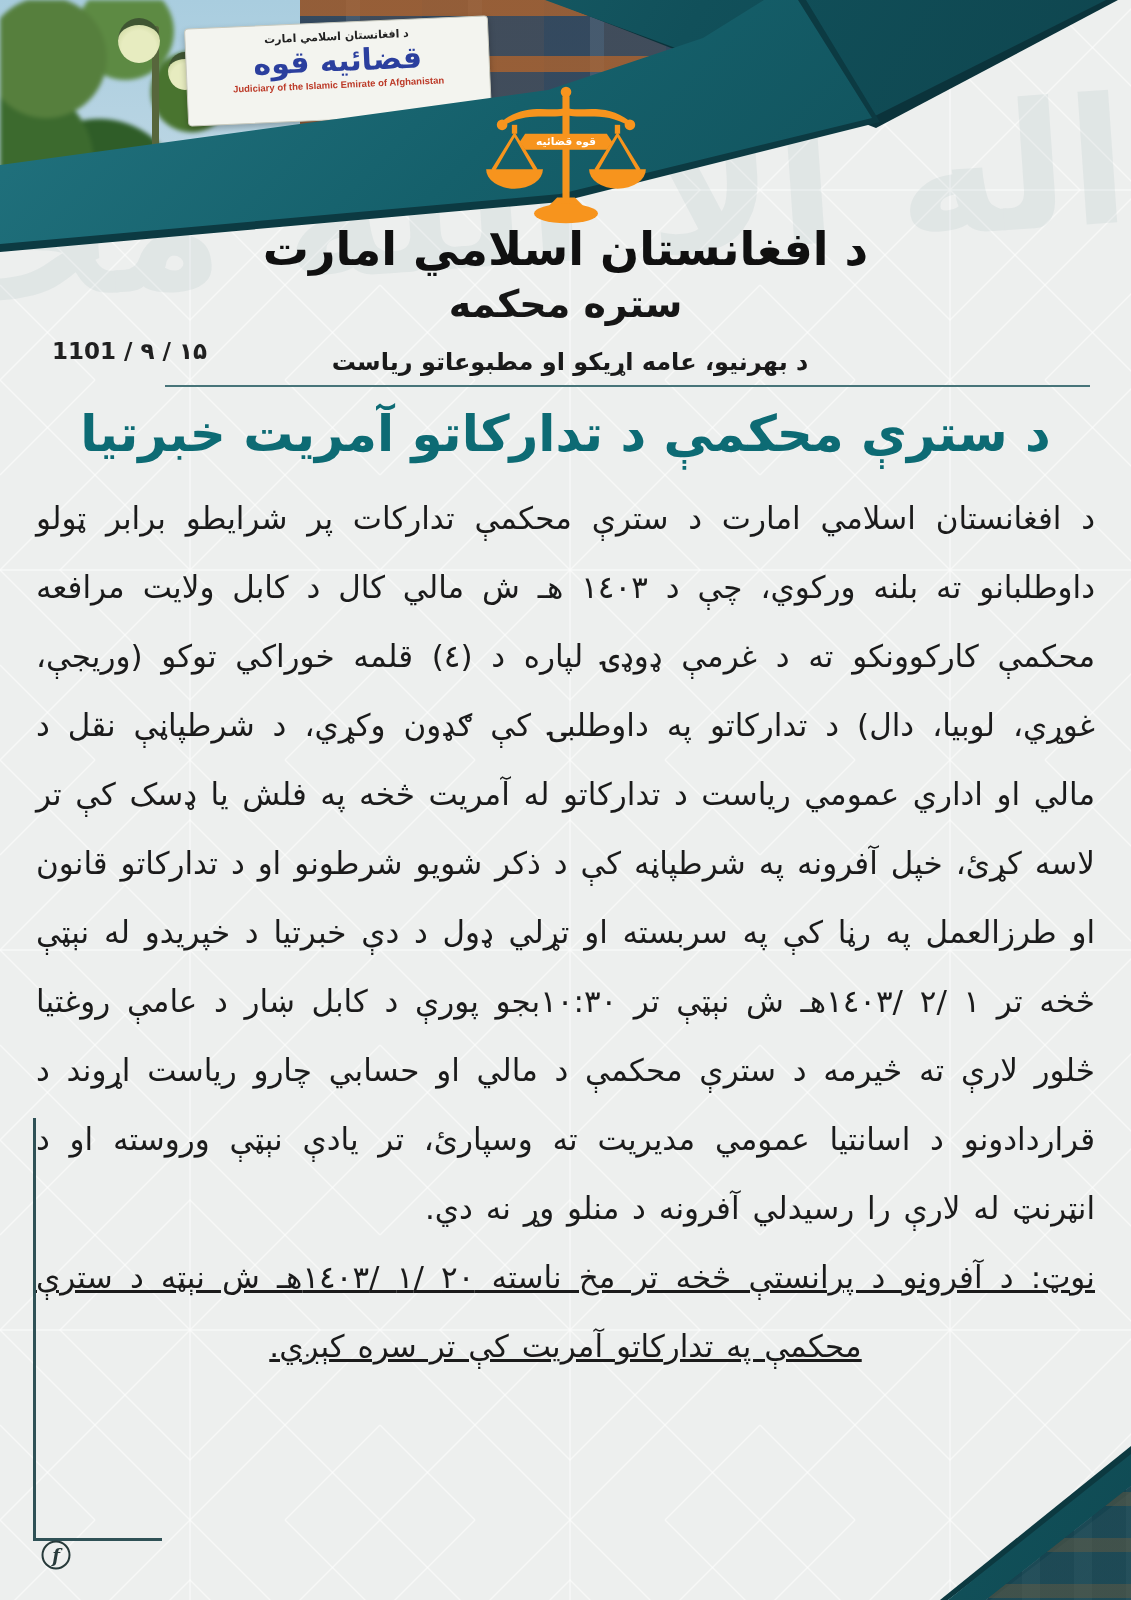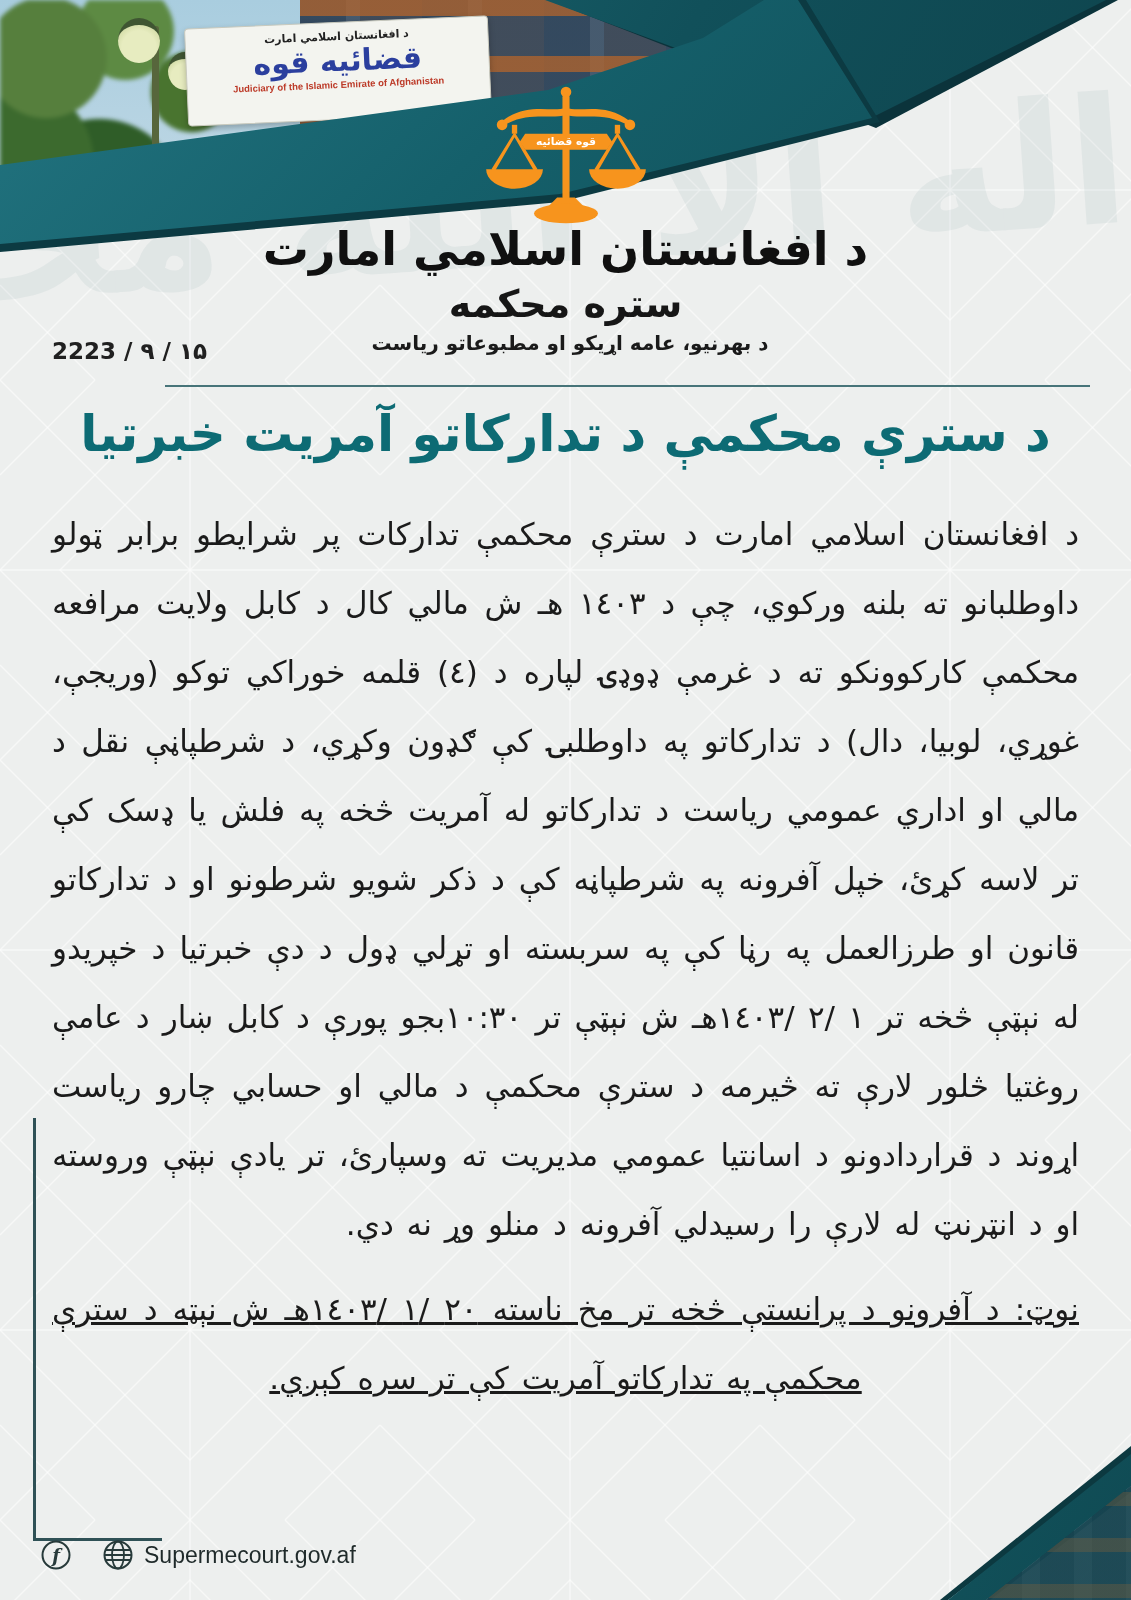--- a/index.html
+++ b/index.html
@@ -62,31 +62,31 @@
     clip-path:polygon(0px 168px,550px 92px,705px 40px,766px 0px,806px 0px,880px 122px,560px 202px,0px 252px);}
   .band-main{position:absolute;inset:0;
     background:linear-gradient(135deg,#237581 0%,#15606b 45%,#0f4a53 100%);
     clip-path:polygon(0px 165px,548px 90px,703px 38px,764px 0px,798px 0px,872px 118px,560px 194px,0px 244px);}
   
   .emblem{position:absolute;left:466px;top:84px;width:200px;height:142px;z-index:4;}
   .callig-line{position:absolute;left:0;right:0;top:222px;z-index:4;text-align:center;
     font-size:46px;font-weight:bold;color:#101010;letter-spacing:1px;}
   .org-name{position:absolute;left:0;right:0;top:282px;z-index:4;text-align:center;
     font-size:38px;font-weight:900;color:#161616;}
-  .dept-name{position:absolute;left:0;right:0;top:331px;z-index:4;text-align:center;
-    font-size:20px;font-weight:800;color:#1a1a1a;margin-left:9px;}
+  .dept-name{position:absolute;left:0;right:0;top:348px;z-index:4;text-align:center;
+    font-size:24px;font-weight:800;color:#1a1a1a;margin-left:9px;}
   .issue-date{position:absolute;left:52px;top:338px;z-index:4;direction:rtl;
     font-size:23px;font-weight:800;color:#202020;}
   .divider{position:absolute;left:165px;top:385px;width:925px;height:2px;background:#477479;z-index:4;}
   .ann-title{position:absolute;left:0;right:0;top:405px;z-index:4;text-align:center;
     font-size:50px;font-weight:800;color:#0d6b74;}
   
   .body-text{position:absolute;left:36px;right:36px;top:484px;z-index:4;direction:rtl;}
   .body-text p{
-    margin:16px;font-size:31px;line-height:69px;color:#1b1b1b;
+    margin:0;font-size:31px;line-height:69px;color:#1b1b1b;
     text-align:justify;word-spacing:3px;letter-spacing:.2px;
   }
   .body-text p.centered-last{text-align-last:center;text-decoration:underline;}
   .note-bracket{position:absolute;left:33px;top:1118px;width:126px;height:420px;z-index:3;
     border-left:3px solid #2f5156;border-bottom:3px solid #2f5156;}
   
   .corner{position:absolute;left:0;top:1400px;width:1131px;height:200px;z-index:2;}
   .corner .c-dark{position:absolute;inset:0;background:#0c3940;
     clip-path:polygon(940px 200px,1131px 46px,1131px 60px,948px 200px);}
   .corner .c-band{position:absolute;inset:0;
@@ -165,21 +165,21 @@
       <path d="M54 56 L146 56 L152 65 L146 74 L54 74 L48 65 Z"></path>
       <path d="M90 128 L110 128 L120 138 L80 138 Z"></path>
       <ellipse cx="100" cy="146" rx="36" ry="11"></ellipse>
     </g>
     <text x="100" y="69" text-anchor="middle" font-size="12" font-weight="bold" fill="#ffffff" font-family="DejaVu Sans, sans-serif">قوه قضائیه</text>
   </svg>
 
   <div class="callig-line">د افغانستان اسلامي امارت</div>
   <div class="org-name">ستره محکمه</div>
   <div class="dept-name">د بهرنیو، عامه اړیکو او مطبوعاتو ریاست</div>
-  <div class="issue-date">۱۵ / ۹ / 2223</div>
+  <div class="issue-date">۱۵ / ۹ / 1101</div>
   <div class="divider"></div>
 
   <div class="ann-title">د سترې محکمې د تدارکاتو آمریت خبرتیا</div>
 
   <div class="body-text">
     <p>د افغانستان اسلامي امارت د سترې محکمې تدارکات پر شرایطو برابر ټولو داوطلبانو ته بلنه ورکوي، چې د ١٤٠٣ هـ ش مالي کال د کابل ولایت مرافعه محکمې کارکوونکو ته د غرمې ډوډۍ لپاره د (٤) قلمه خوراکي توکو (وریجې، غوړي، لوبیا، دال) د تدارکاتو په داوطلبۍ کې ګډون وکړي، د شرطپاڼې نقل د مالي او اداري عمومي ریاست د تدارکاتو له آمریت څخه په فلش یا ډسک کې تر لاسه کړئ، خپل آفرونه په شرطپاڼه کې د ذکر شویو شرطونو او د تدارکاتو قانون او طرزالعمل په رڼا کې په سربسته او تړلي ډول د دې خبرتیا د خپریدو له نېټې څخه تر ١ /٢ /١٤٠٣هـ ش نېټې تر ١٠:٣٠بجو پورې د کابل ښار د عامې روغتیا څلور لارې ته څیرمه د سترې محکمې د مالي او حسابي چارو ریاست اړوند د قراردادونو د اسانتیا عمومي مدیریت ته وسپارئ، تر یادې نېټې وروسته او د انټرنټ له لارې را رسیدلي آفرونه د منلو وړ نه دي.</p>
     <p class="centered-last">نوټ: د آفرونو د پرانستې څخه تر مخ ناسته ٢٠ /١ /١٤٠٣هـ ش نېټه د سترې محکمې په تدارکاتو آمریت کې تر سره کېږي.</p>
   </div>
 
   <div class="note-bracket"></div>
@@ -190,25 +190,15 @@
     <div class="c-photo"></div>
   </div>
 
   <div class="footer">
     <div class="f-item">
       <svg width="32" height="32" viewBox="0 0 32 32">
         <circle cx="16" cy="16" r="13.5" fill="none" stroke="#273a3a" stroke-width="2"></circle>
         <text x="16" y="23" text-anchor="middle" font-family="DejaVu Serif, serif" font-style="italic" font-weight="bold" font-size="18" fill="#273a3a">f</text>
       </svg>
     </div>
-    <div class="f-item">
-      <svg width="32" height="32" viewBox="0 0 32 32">
-        <g fill="none" stroke="#273a3a" stroke-width="1.8">
-          <circle cx="16" cy="16" r="13.5" stroke-width="2"></circle>
-          <ellipse cx="16" cy="16" rx="6" ry="13.5"></ellipse>
-          <path d="M3 11 H29 M3 16 H29 M3 21 H29"></path>
-        </g>
-      </svg>
-      <span>Supermecourt.gov.af</span>
-    </div>
   </div>
 
 </div>
 
 </body></html>

